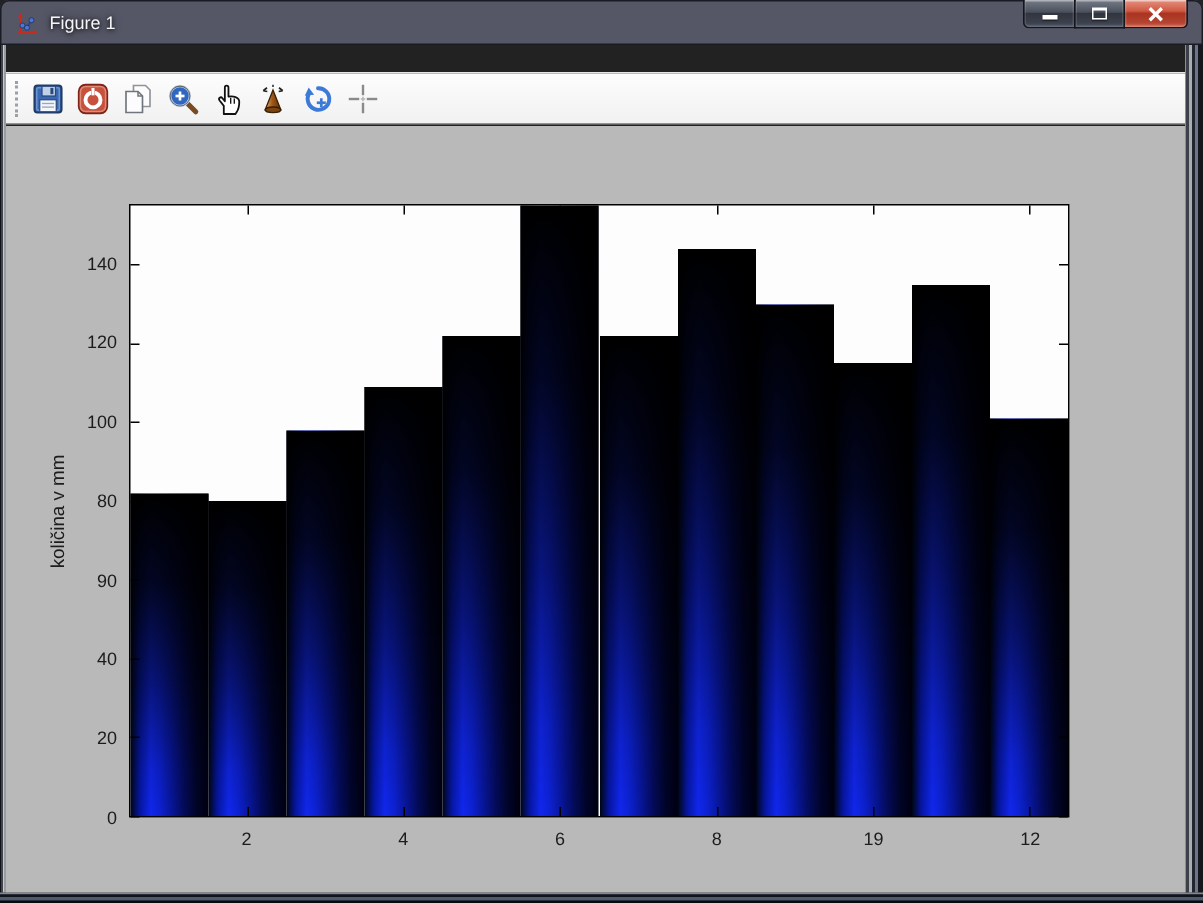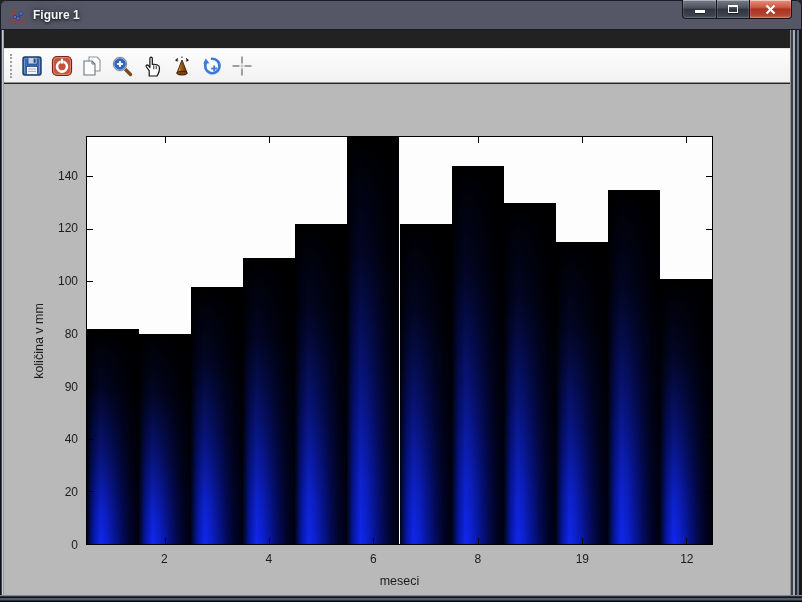--- a/index.html
+++ b/index.html
@@ -11,21 +11,21 @@
     position:absolute;left:0;top:0;width:802px;height:30px;
     border-radius:6px 6px 0 0;
     background:
       linear-gradient(180deg, rgba(255,255,255,0.18) 0 1px, rgba(255,255,255,0.06) 1px 2px, rgba(0,0,0,0) 2px 55%, rgba(0,0,0,0.18) 100%),
       linear-gradient(90deg,#50505f 0%,#5d5763 9%,#6b5e61 20%,#585a6a 34%,#545565 48%,#60586а 0,#615a64 62%,#565870 76%,#525466 88%,#484b5c 100%);
     background-color:#565766;
     box-shadow:inset 0 0 0 1px rgba(20,22,28,0.9);
   }
   .titlebar-inner{position:absolute;inset:0;display:flex;align-items:center;}
   .win-icon{width:16px;height:16px;margin-left:10px;margin-top:1px;}
-  .win-title{color:#f4f5f7;font-size:12px;margin-left:7px;text-shadow:0 1px 3px rgba(0,0,0,0.8),0 0 6px rgba(0,0,0,0.5);font-weight:bold;}
+  .win-title{color:#f4f5f7;font-size:12px;margin-left:7px;text-shadow:0 1px 3px rgba(0,0,0,0.8),0 0 6px rgba(0,0,0,0.5);}
 
   .win-buttons{position:absolute;top:0;right:10px;height:19px;display:flex;}
   .win-btn{
     width:34px;height:19px;box-sizing:border-box;
     border:1px solid #14161c;border-top:none;
     background:linear-gradient(180deg,#767c88 0%,#4a505c 45%,#31353f 50%,#3c414d 85%,#515a6a 100%);
     box-shadow:inset 0 1px 0 rgba(255,255,255,0.35), inset 0 0 0 1px rgba(255,255,255,0.12);
     display:flex;align-items:center;justify-content:center;cursor:default;
   }
   .win-btn.minimize{border-radius:0 0 0 4px;border-right:none;}
@@ -277,16 +277,15 @@
       </div>
     <div class="xtick-labels" id="xtick-labels">
         <span class="xtick-label" style="left: 12.5%;">2</span>
         <span class="xtick-label" style="left: 29.1667%;">4</span>
         <span class="xtick-label" style="left: 45.8333%;">6</span>
         <span class="xtick-label" style="left: 62.5%;">8</span>
         <span class="xtick-label" style="left: 79.1667%;">19</span>
         <span class="xtick-label" style="left: 95.8333%;">12</span>
       </div>
 
-    <div class="xlabel">meseci</div>
   </div>
 
 </div>
 
 </body></html>

